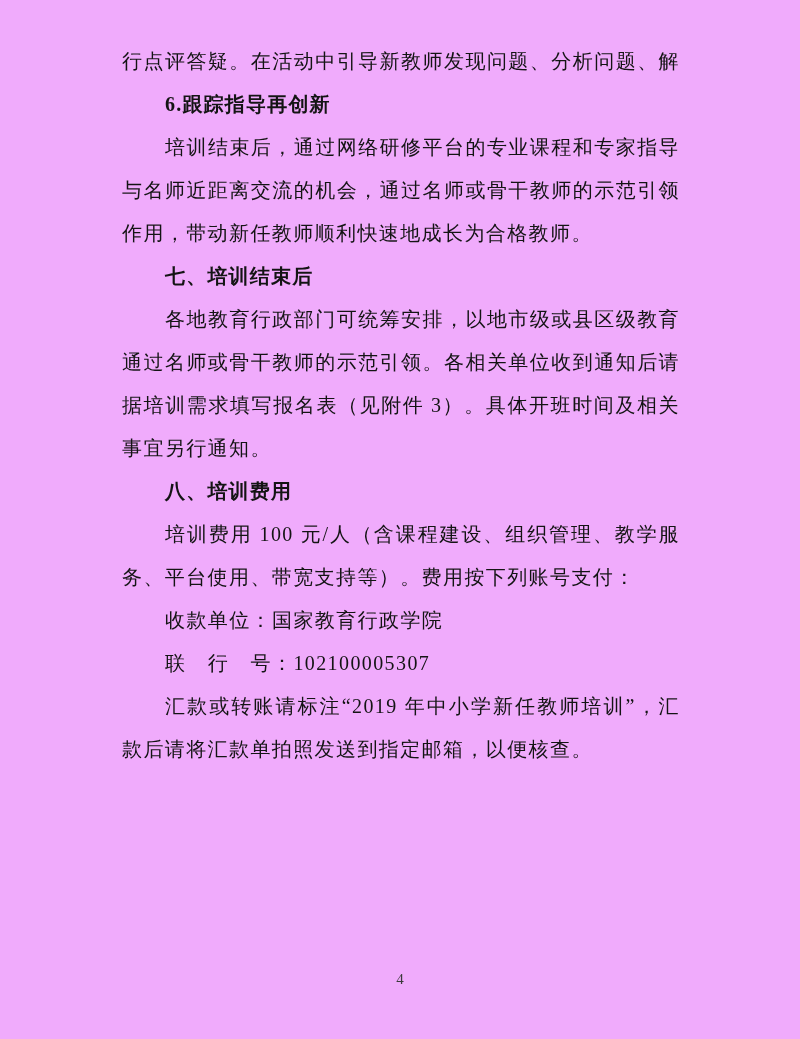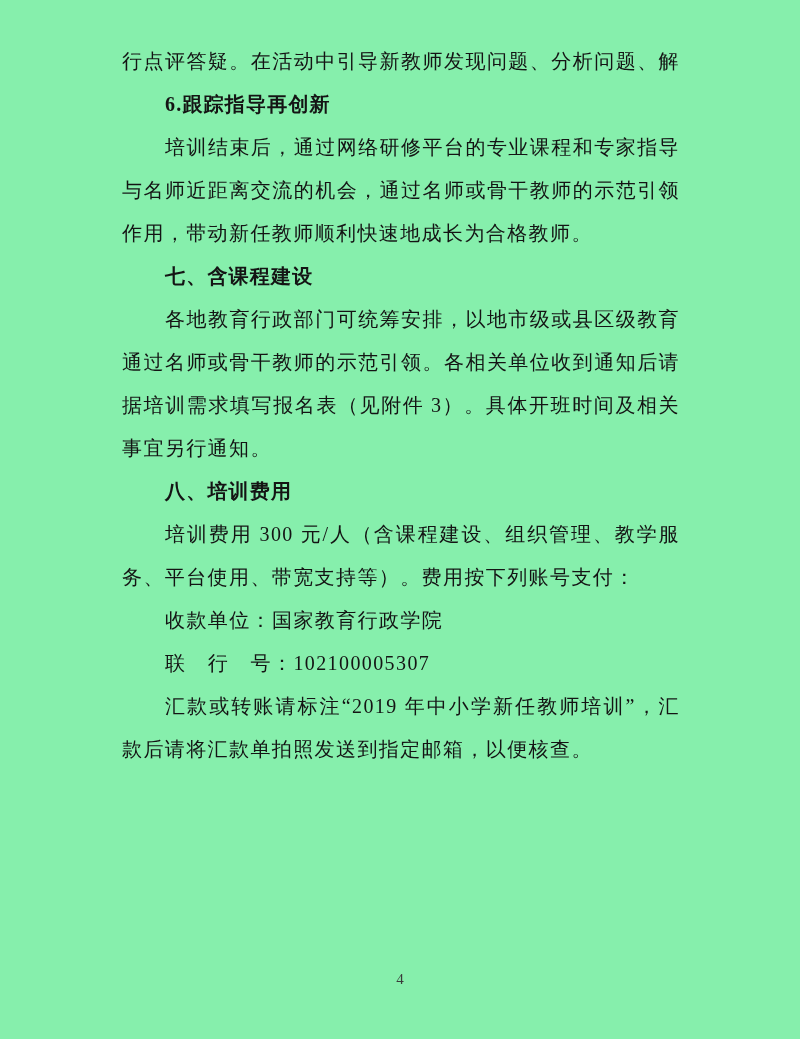--- a/index.html
+++ b/index.html
@@ -4,21 +4,21 @@
 <style>
   html, body {
     margin: 0;
     padding: 0;
     background: #ffffff;
   }
   .page {
     position: relative;
     width: 800px;
     height: 1039px;
-    background: #86efac;
+    background: #f0abfc;
     overflow: hidden;
     color: #141414;
     font-family: "Liberation Serif", "DejaVu Serif", serif;
   }
   .textblock {
     position: absolute;
     left: 122px;
     top: 40px;
     width: 558px;
   }
@@ -57,27 +57,27 @@
 </head>
 <body>
 
 <div class="page">
   <div class="textblock">
     <div class="line j">行点评答疑。在活动中引导新教师发现问题、分析问题、解</div>
     <div class="line h ind">6.跟踪指导再创新</div>
     <div class="line j ind">培训结束后，通过网络研修平台的专业课程和专家指导</div>
     <div class="line j">与名师近距离交流的机会，通过名师或骨干教师的示范引领</div>
     <div class="line">作用，带动新任教师顺利快速地成长为合格教师。</div>
-    <div class="line h ind">七、含课程建设</div>
+    <div class="line h ind">七、培训结束后</div>
     <div class="line j ind">各地教育行政部门可统筹安排，以地市级或县区级教育</div>
     <div class="line j">通过名师或骨干教师的示范引领。各相关单位收到通知后请根</div>
     <div class="line j">据培训需求填写报名表（见附件 3）。具体开班时间及相关</div>
     <div class="line">事宜另行通知。</div>
     <div class="line h ind">八、培训费用</div>
-    <div class="line j ind">培训费用 300 元/人（含课程建设、组织管理、教学服</div>
+    <div class="line j ind">培训费用 100 元/人（含课程建设、组织管理、教学服</div>
     <div class="line">务、平台使用、带宽支持等）。费用按下列账号支付：</div>
     <div class="line ind">收款单位：国家教育行政学院</div>
     <div class="line ind">联　行　号：102100005307</div>
     <div class="line j ind">汇款或转账请标注“2019 年中小学新任教师培训”，汇</div>
     <div class="line">款后请将汇款单拍照发送到指定邮箱，以便核查。</div>
   </div>
   <div class="pagenum">4</div>
 </div>
 
 </body></html>

